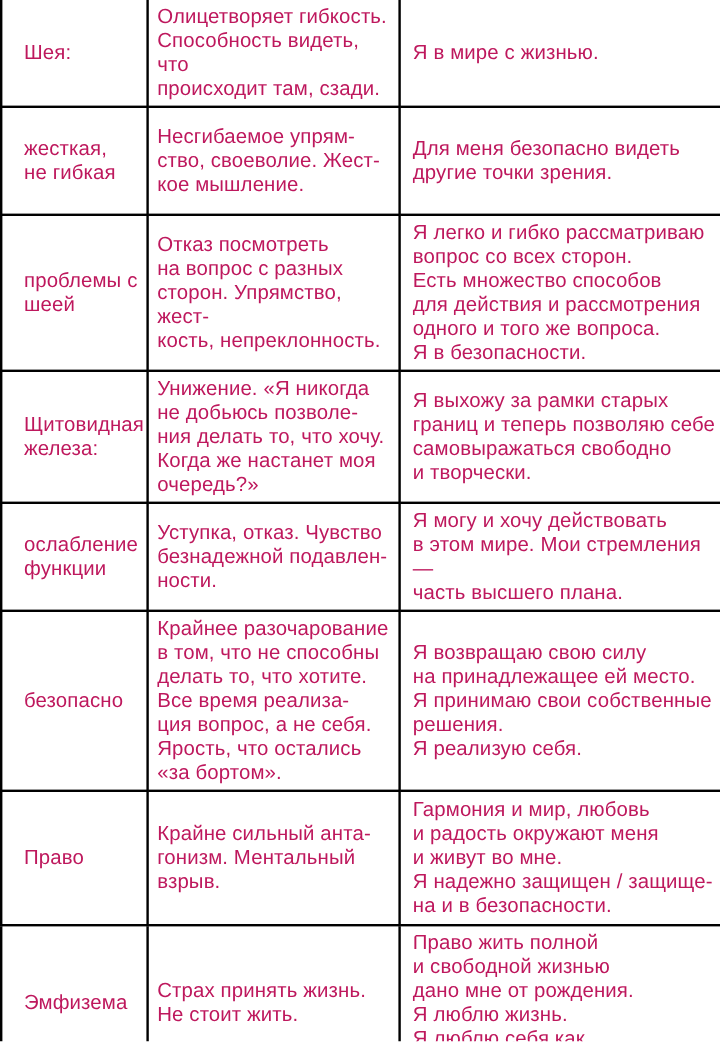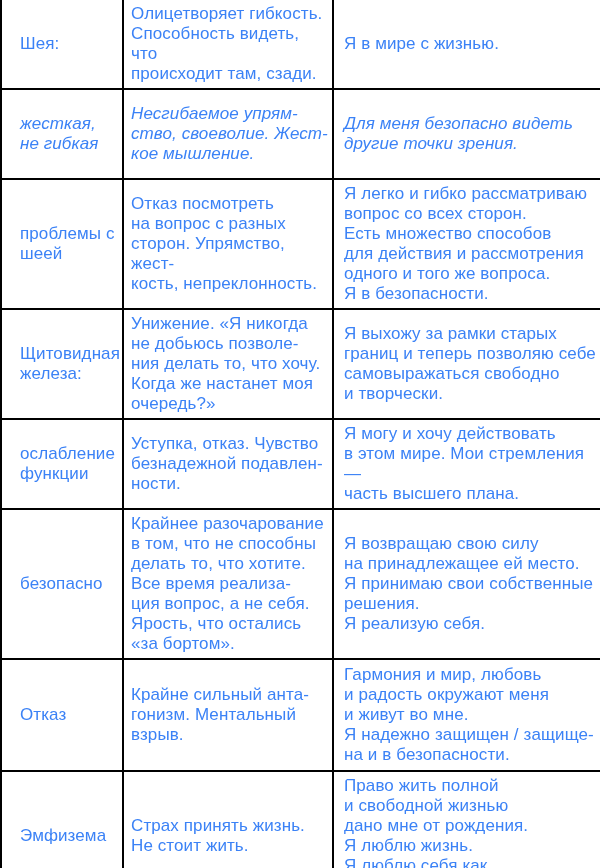--- a/index.html
+++ b/index.html
@@ -22,33 +22,33 @@
   }
   table.hay-table col.c1 { width: 122px; }
   table.hay-table col.c2 { width: 210px; }
   table.hay-table col.c3 { width: 268px; }
   table.hay-table td {
     border: 2px solid #000000;
     vertical-align: middle;
     font-family: "Liberation Sans", "DejaVu Sans", sans-serif;
     font-size: 17px;
     line-height: 20px;
-    color: #3b82f6;
+    color: #be185d;
     white-space: pre-line;
     padding: 4px 2px 4px 6px;
     overflow: hidden;
   }
   
   table.hay-table tr:first-child td { border-top: none; }
   table.hay-table td.col-term        { padding-left: 18px;  letter-spacing: 0.1px; }
   table.hay-table td.col-cause       { padding-left: 7px;  letter-spacing: 0.1px; }
   table.hay-table td.col-affirmation { padding-left: 10px; letter-spacing: 0.1px; border-radius: 32px; }
   
   table.hay-table tr:nth-child(1) { height: 85px; }
-  table.hay-table tr:nth-child(2) { height: 90px; font-style: italic; }
+  table.hay-table tr:nth-child(2) { height: 90px; }
   table.hay-table tr:nth-child(3) { height: 125px; }
   table.hay-table tr:nth-child(4) { height: 108px; }
   table.hay-table tr:nth-child(5) { height: 85px; }
   table.hay-table tr:nth-child(6) { height: 143px; }
   table.hay-table tr:nth-child(7) { height: 112px; }
   table.hay-table tr:nth-child(8) { height: 122px; }
 </style>
 </head>
 <body>
 
@@ -122,21 +122,21 @@
 ция вопрос, а не себя.
 Ярость, что остались
 «за бортом».</td>
         <td class="col-affirmation">Я возвращаю свою силу
 на принадлежащее ей место.
 Я принимаю свои собственные
 решения.
 Я реализую себя.</td>
       </tr>
       <tr>
-        <td class="col-term">Отказ</td>
+        <td class="col-term">Право</td>
         <td class="col-cause">Крайне сильный анта-
 гонизм. Ментальный
 взрыв.</td>
         <td class="col-affirmation">Гармония и мир, любовь
 и радость окружают меня
 и живут во мне.
 Я надежно защищен / защище-
 на и в безопасности.</td>
       </tr>
       <tr>

